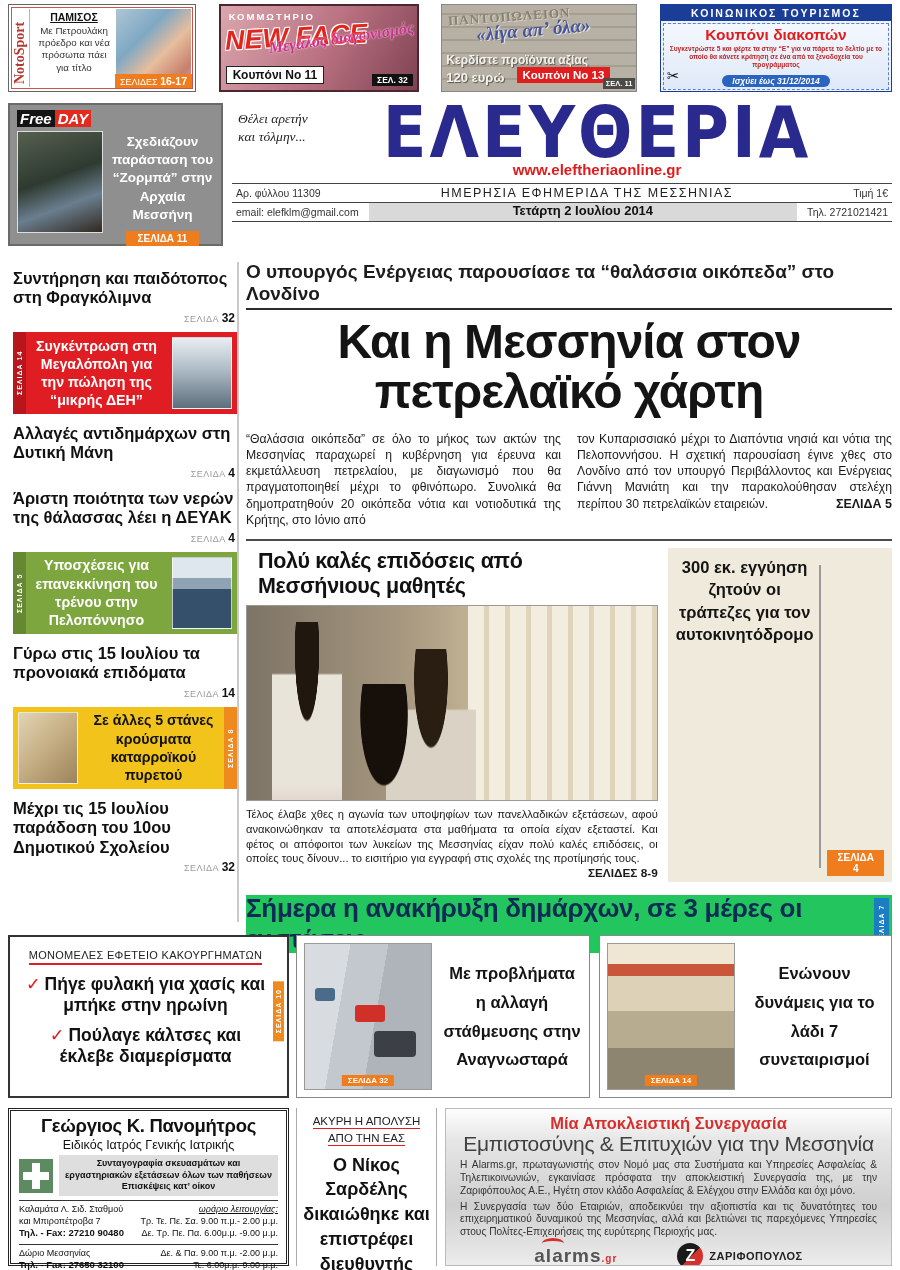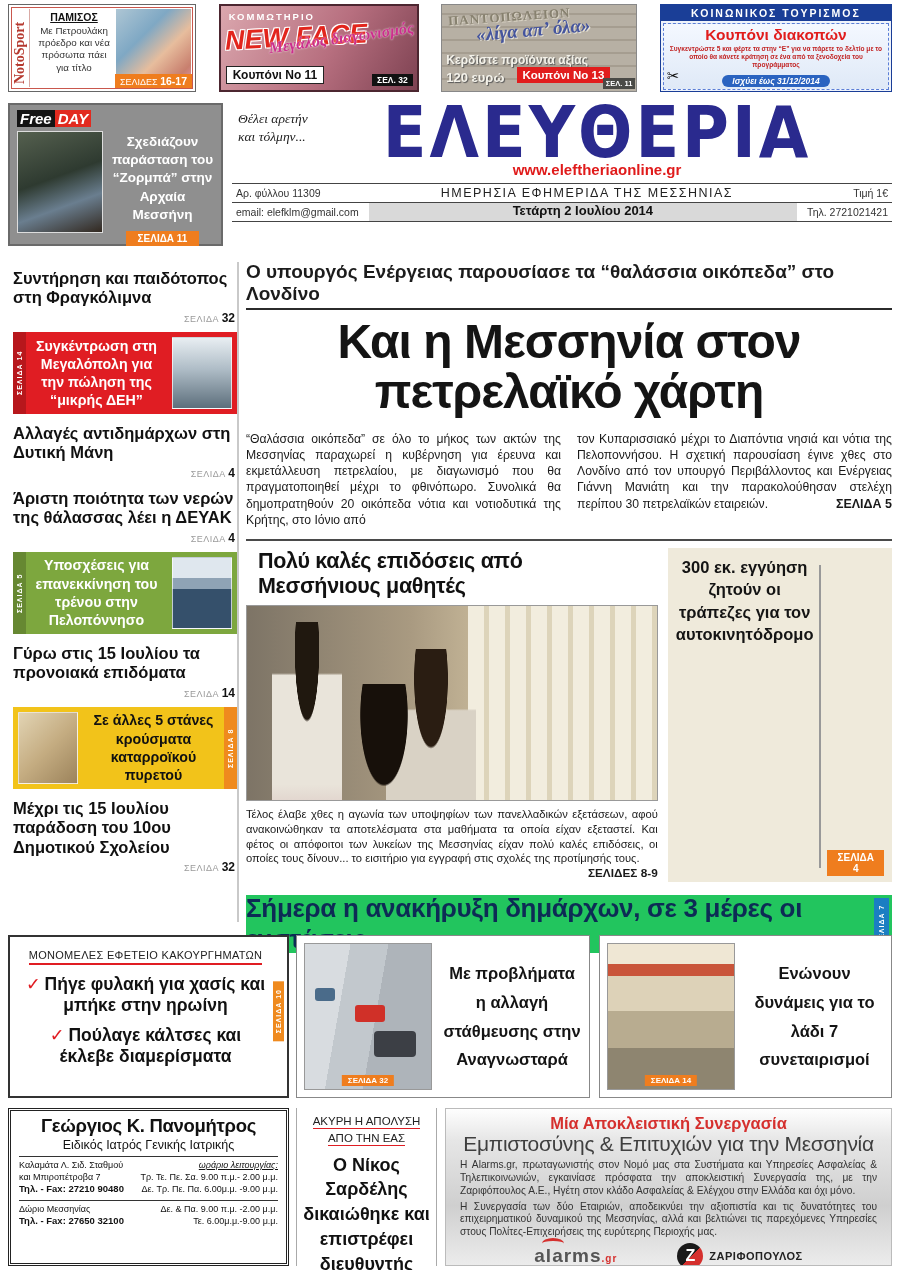--- a/index.html
+++ b/index.html
@@ -319,20 +319,24 @@
     <div class="pphoto union">
       <div class="roof"></div>
       <div class="ptag">ΣΕΛΙΔΑ 14</div>
     </div>
     <div class="ptxt">Ενώνουν δυνάμεις για το λάδι 7 συνεταιρισμοί</div>
   </div>
 
   <div class="bbox doctor">
     <div class="dr-name">Γεώργιος Κ. Πανομήτρος</div>
     <div class="dr-spec">Ειδικός Ιατρός Γενικής Ιατρικής</div>
+    <div class="dr-row">
+      <div class="cross"></div>
+      <div class="dr-serv"><span>Συνταγογραφία σκευασμάτων και εργαστηριακών εξετάσεων όλων των παθήσεων</span> <span>Επισκέψεις κατ’ οίκον</span></div>
+    </div>
     <div class="dr-grid">
       <div>
         <div>Καλαμάτα Λ. Σιδ. Σταθμού</div>
         <div>και Μπιροπέτροβα 7</div>
         <b>Τηλ. - Fax: 27210 90480</b>
       </div>
       <div class="r">
         <div class="hours-l">ωράριο λειτουργίας:</div>
         <div>Τρ. Τε. Πε. Σα. 9.00 π.μ.- 2.00 μ.μ.</div>
         <div>Δε. Τρ. Πε. Πα. 6.00μ.μ. -9.00 μ.μ.</div>

